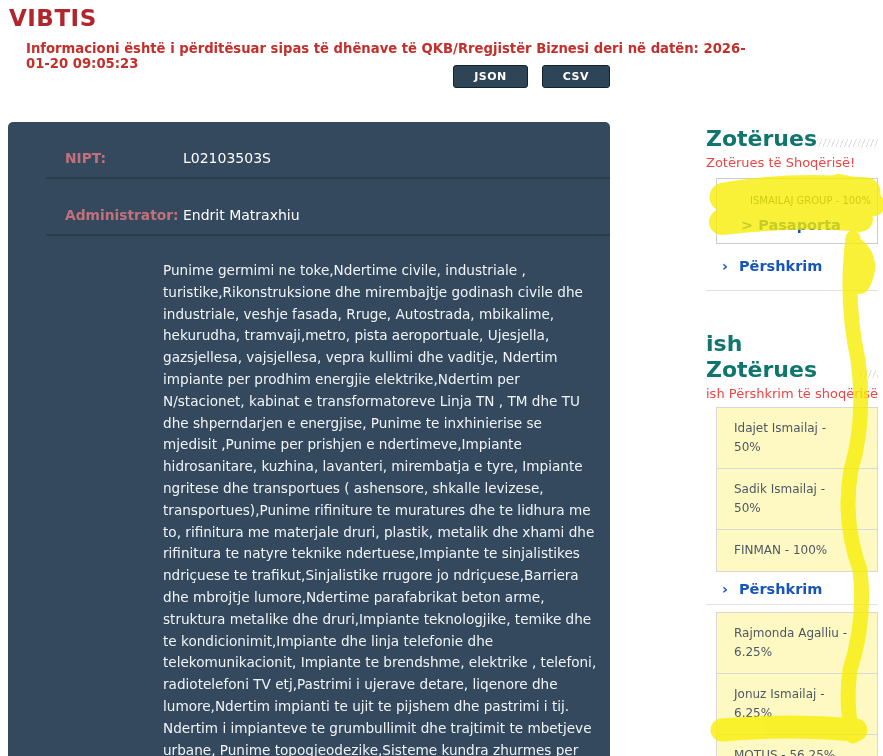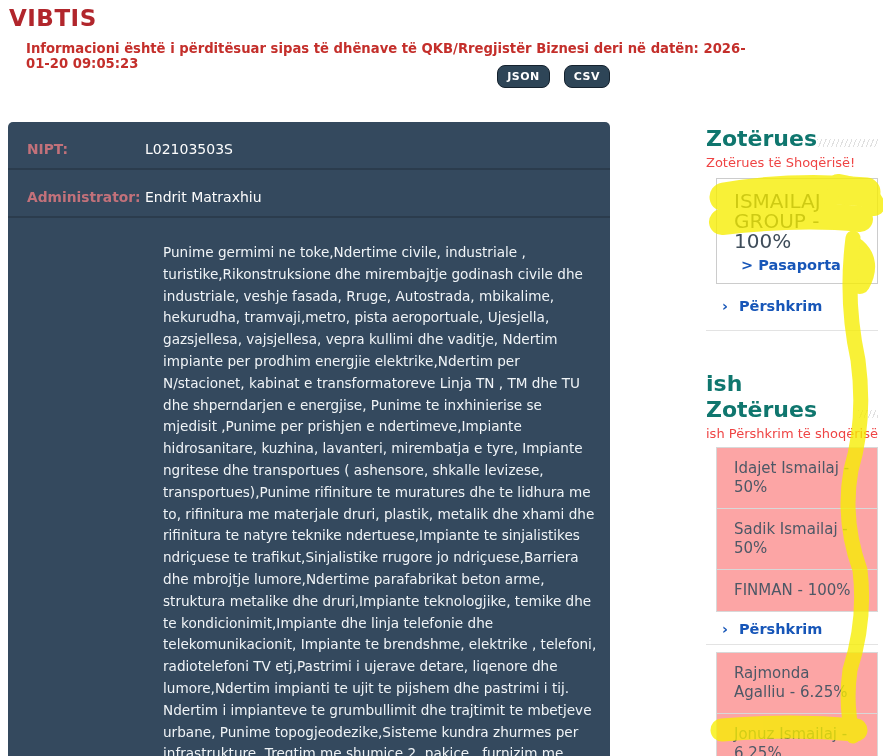--- a/index.html
+++ b/index.html
@@ -17,34 +17,35 @@
   }
   .update-notice{
     position:absolute;left:26px;top:41px;width:720px;
     font-size:13.2px;font-weight:bold;color:#c42f2b;
   }
   .export-row{
     position:absolute;left:8px;top:65px;width:602px;
     display:flex;justify-content:flex-end;gap:14px;
   }
   .btn{
-    background:#2e4557;color:#fff;border:1px solid #15222e;border-radius:8px;
+    background:#2e4557;color:#fff;border:1px solid #15222e;border-radius:3px;
     font-family:inherit;font-size:11px;font-weight:bold;letter-spacing:.5px;
-    padding:4px 9px;cursor:pointer;
+    padding:4px 20px;cursor:pointer;
   }
 
   
   .company-card{
     position:absolute;left:8px;top:122px;width:602px;height:634px;
     background:#34495e;border-radius:5px 5px 0 0;box-sizing:border-box;
   }
   .info-row{
     display:flex;align-items:center;
-    padding:19px 10px 11px 19px;
+    padding:28px 10px 11px 19px;
     border-bottom:2px solid #2b3c4d;
+    margin-left:38px;
   }
   .info-row .lbl{width:118px;flex:0 0 118px;font-size:13.8px;font-weight:bold;color:#c2717a;}
   .info-row .val{font-size:14px;color:#fdfdfd;}
   .activity-row{display:flex;}
   .activity-text{
     margin-left:155px;width:434px;padding-top:24px;
     font-size:13.6px;line-height:21.8px;color:#f0f4f7;
   }
 
   
@@ -57,37 +58,37 @@
   .hatch{
     margin-left:auto;margin-bottom:5px;width:64px;height:8px;
     background:repeating-linear-gradient(112deg,#e0e0e0 0 1px,transparent 1px 4px);
   }
   .hatch.small{width:20px;}
   .side-sub{font-size:13px;color:#ef4444;margin:0 0 6px 0;}
   .owner-box{
     margin:8px 0 0 10px;border:1px solid #cccccc;background:#ffffff;
     padding:12px 6px 10px 17px;
   }
-  .owner-name{font-size:20px;line-height:20px;color:#3f4d5a;}
+  .owner-name{font-size:10px;line-height:20px;color:#3f4d5a;text-align:right;}
   .passport-link{
     margin:6px 0 0 7px;font-size:14.5px;font-weight:bold;color:#1756b8;cursor:pointer;
   }
   .pershkrim{
     margin:14px 0 0 16px;display:flex;gap:11px;align-items:center;
     font-size:14.5px;font-weight:bold;color:#1756b8;cursor:pointer;
   }
   .chev{font-weight:bold;color:#1756b8;}
   .side-hr{border:none;border-top:1px solid #e3e3e3;margin:16px 0 0 0;}
   .group-hr{border:none;border-top:1px solid #e3e3e3;margin:7px 0;}
   .mt-section{margin-top:40px;}
   .items{margin-left:10px;}
   .item{
-    background:#fca5a5;border:1px solid #d8d8d8;
+    background:#fef9c3;border:1px solid #d8d8d8;
     padding:11px 24px 11px 17px;
-    font-size:15px;line-height:19px;color:#4d5866;
+    font-size:12px;line-height:19px;color:#4d5866;
   }
   .item + .item{border-top:none;}
   .group-pershkrim{margin:9px 0 7px 16px;}
 
   
   .marker-overlay{position:absolute;inset:0;pointer-events:none;z-index:9;}
 </style>
 </head>
 <body>
 

